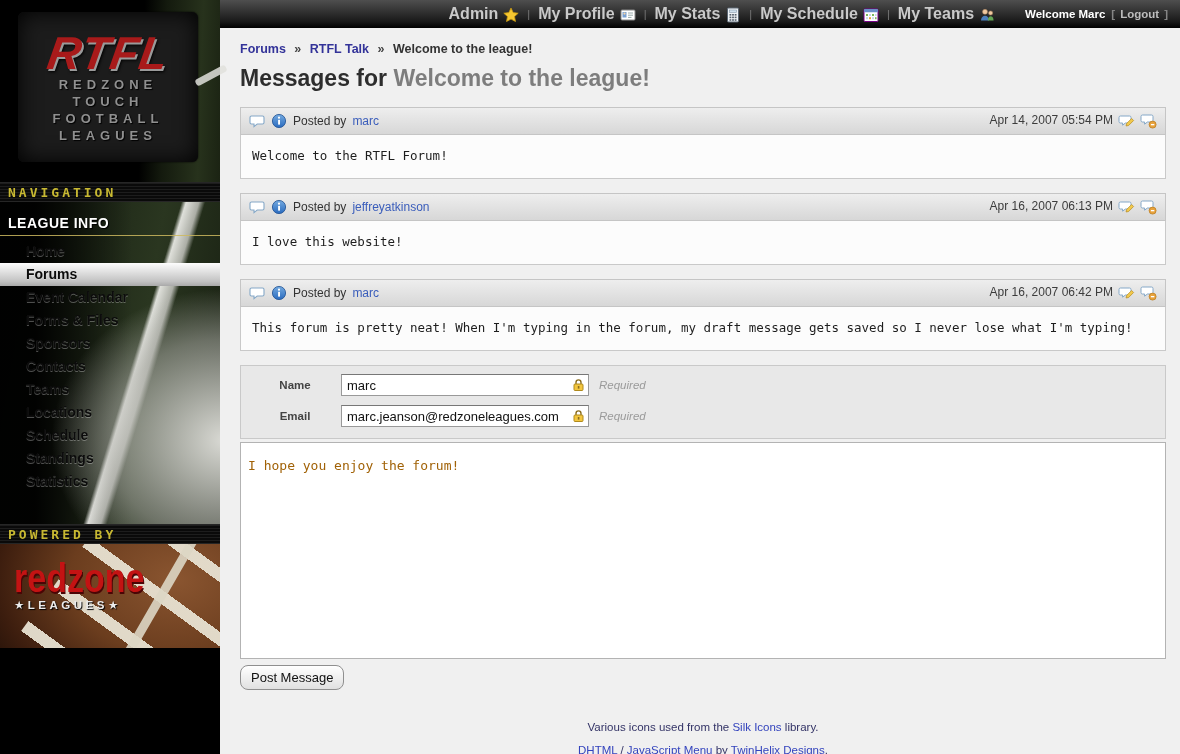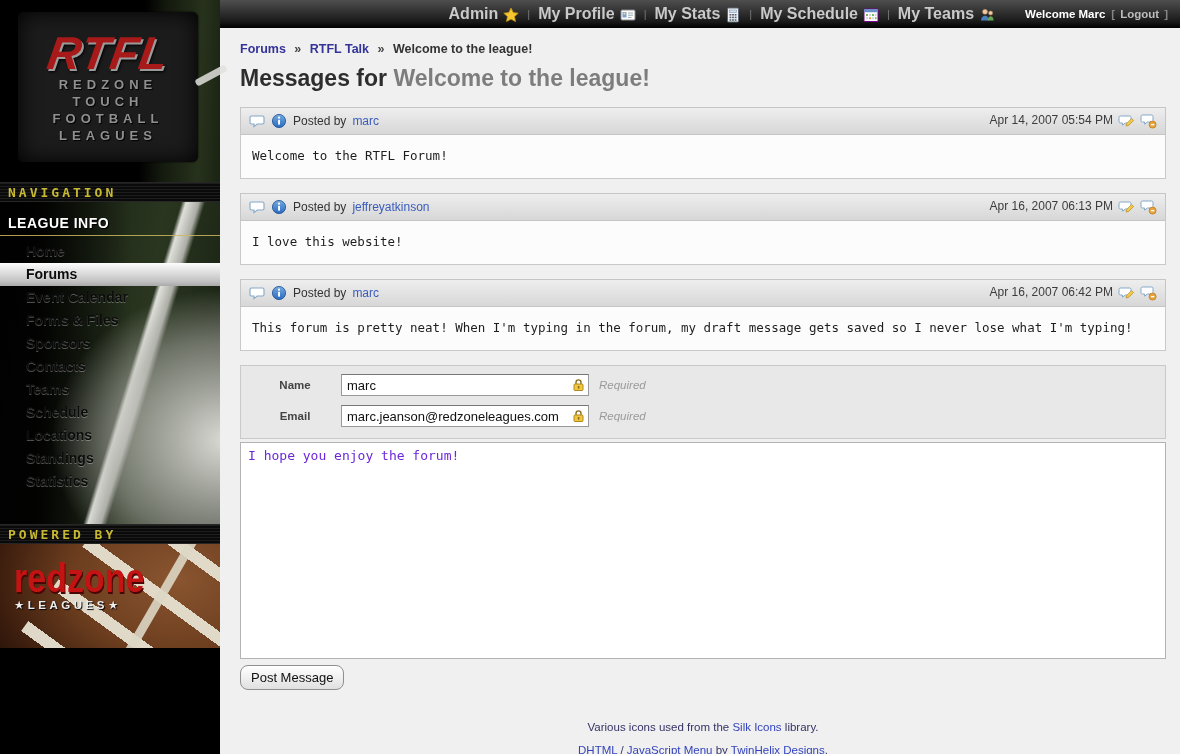--- a/index.html
+++ b/index.html
@@ -77,22 +77,22 @@
 
   .form-panel { background:#e8e8e8; border:1px solid #c9c9c9; padding:8px 8px 2px; margin-top:12px; }
   .form-row { display:flex; align-items:center; margin-bottom:9px; }
   .form-label { width:92px; font-weight:bold; font-size:11.5px; color:#444;text-align:center; }
   .input-wrap { position:relative; width:248px; }
   .input-wrap input { width:100%; height:22px; background:#fff; border:1px solid #999; border-top-color:#777;
     font-size:13px; padding:0 24px 0 5px; color:#111; font-family:"Liberation Sans",sans-serif; }
   .lock { position:absolute; right:4px; top:4px; }
   .required { font-style:italic; color:#9a9a9a; font-size:11.5px; margin-left:10px; }
   textarea.msg-input { display:block; width:100%; height:217px; margin-top:3px; background:#fff;
-    border:1px solid #b3b3b3; padding:5px 7px; font-family:"DejaVu Sans Mono","Liberation Mono",monospace;
-    font-size:13px; color:#6d28d9; resize:none; }
+    border:1px solid #b3b3b3; padding:15px 7px; font-family:"DejaVu Sans Mono","Liberation Mono",monospace;
+    font-size:13px; color:#a16207; resize:none; }
   .post-btn { margin-top:6px; padding:4px 10px; font-size:13px; color:#111; border:1px solid #8f8f8f;
     border-radius:8px; background:linear-gradient(180deg,#fff,#e0e0e0); cursor:pointer;
     font-family:"Liberation Sans",sans-serif; }
 
   .footer { text-align:center; font-size:11.5px; color:#333366; margin-top:26px; line-height:23px; }
   .footer .flink { color:#3343bd; cursor:pointer; }
 </style>
 </head>
 <body>
 
@@ -112,22 +112,22 @@
   <div class="side-nav">
     <div class="nav-title">LEAGUE INFO</div>
     <div class="nav-item">Home</div>
     <div class="nav-item selected">Forums</div>
     <div class="nav-item">Event Calendar</div>
     <div class="nav-item">Forms &amp; Files</div>
     <div class="nav-item">Sponsors</div>
     <div class="nav-item">Contacts</div>
 
     <div class="nav-item">Teams</div>
+    <div class="nav-item">Locations</div>
     <div class="nav-item">Schedule</div>
-    <div class="nav-item">Locations</div>
     <div class="nav-item">Standings</div>
     <div class="nav-item">Statistics</div>
   </div>
 
   <div class="led">POWERED BY</div>
 
   <div class="football">
     <div class="laces"></div>
     <div class="seam"></div>
     <div class="rz-logo">

